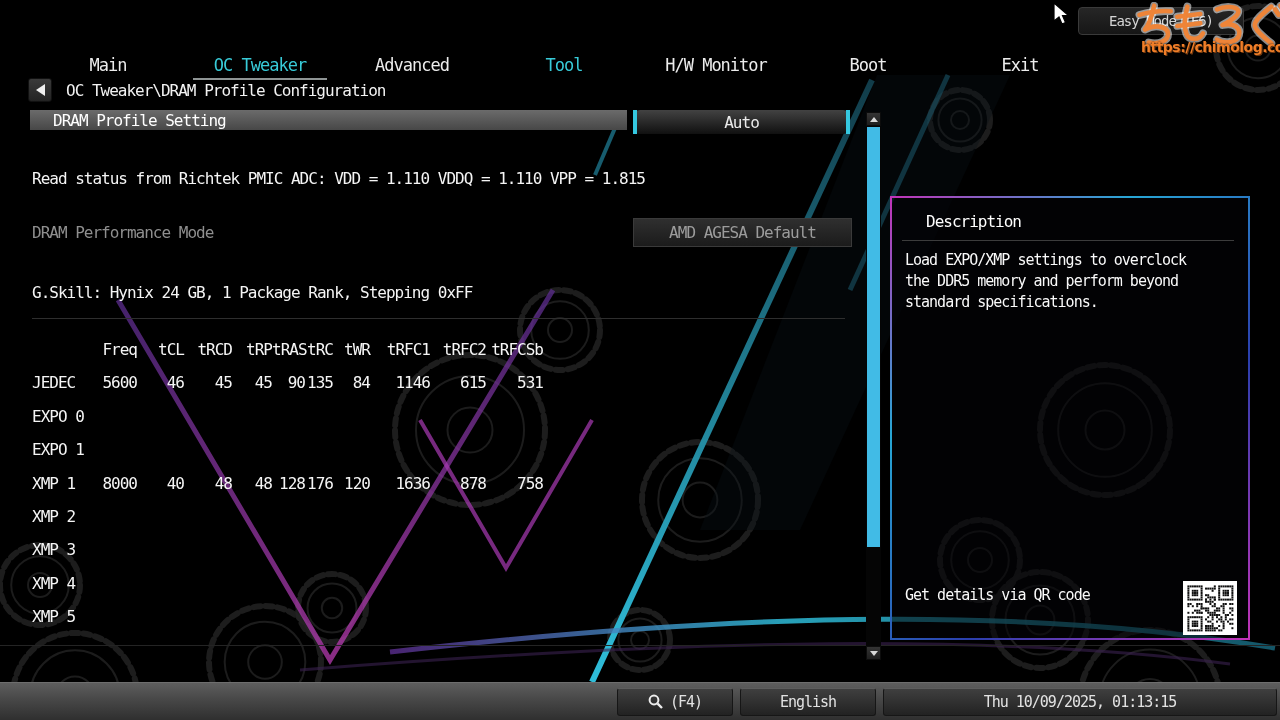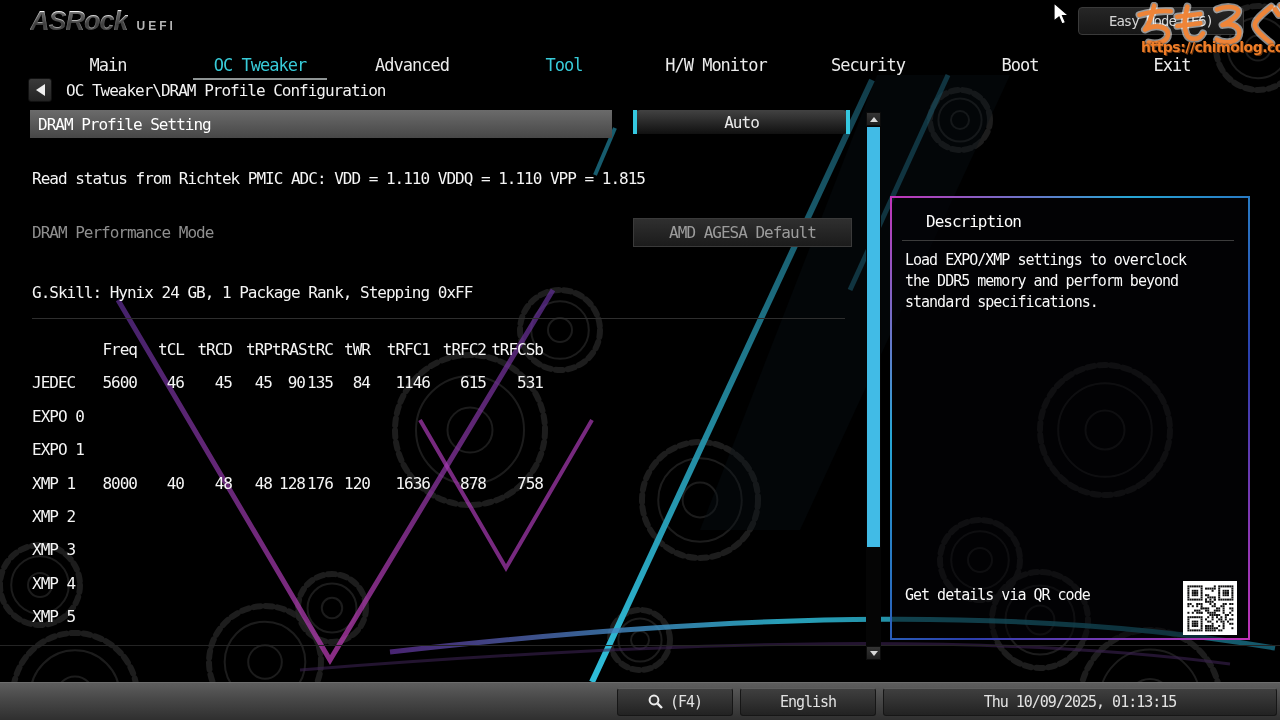--- a/index.html
+++ b/index.html
@@ -26,22 +26,22 @@
   .nav .ul{display:none;height:2px;background:#8e9494;margin:3px auto 0 auto;width:88%;}
 
   
   .backbtn{position:absolute;left:28px;top:78px;width:22px;height:22px;z-index:3;
       background:linear-gradient(180deg,#3a3a3a,#232323);border-radius:3px;border:1px solid #111;
       display:flex;align-items:center;justify-content:center;}
   .backbtn .tri{width:0;height:0;border-top:6px solid transparent;border-bottom:6px solid transparent;border-right:9px solid #efefef;}
   .crumb{position:absolute;left:66px;top:81px;font-size:16px;color:#f2f2f2;z-index:3;}
 
   
-  .sel-row{position:absolute;left:30px;top:110px;width:574px;height:28px;z-index:3;
-      background:linear-gradient(180deg,#6b6b6b,#474747);display:flex;align-items:center;padding-left:8px;font-size:16px;color:#fff;}
+  .sel-row{position:absolute;left:30px;top:110px;width:574px;height:20px;z-index:3;
+      background:linear-gradient(180deg,#6b6b6b,#474747);display:flex;align-items:center;padding-left:23px;font-size:16px;color:#fff;}
   .val-box{position:absolute;left:633px;top:110px;width:217px;height:24px;z-index:3;
       background:linear-gradient(180deg,#424242,#101010);display:flex;align-items:center;justify-content:center;
       font-size:16px;color:#eaeaea;border-radius:7px;}
   .val-box .cap{position:absolute;top:0;width:4px;height:100%;background:#35c8e0;}
   .val-box .cap.l{left:0;} .val-box .cap.r{right:0;}
 
   
   .status-line{position:absolute;left:32px;top:169px;font-size:16px;color:#f5f5f5;z-index:3;}
   .perf-label{position:absolute;left:32px;top:223px;font-size:16px;color:#8f8f8f;z-index:3;}
   .perf-box{position:absolute;left:633px;top:218px;width:217px;height:27px;z-index:3;
@@ -190,35 +190,30 @@
     <polygon points="877,75 1010,75 800,530 700,530" fill="#0a1218" opacity="0.35"></polygon>
     <path d="M118 300 L330 660 L553 290" stroke="url(#gpv)" stroke-width="5" fill="none" opacity="0.75"></path>
     <path d="M420 420 L506 568 L592 420" stroke="#a93bb5" stroke-width="4" fill="none" opacity="0.7"></path>
     <path d="M872 80 L592 682" stroke="url(#gc)" stroke-width="6" fill="none" opacity="0.95"></path>
     <path d="M948 75 L850 290" stroke="#1b5b70" stroke-width="5" fill="none" opacity="0.55"></path>
     <path d="M615 128 L595 175" stroke="#2aa8c8" stroke-width="4" opacity="0.55"></path>
     <path d="M390 652 C760 610 1040 608 1275 648" stroke="url(#gc2)" stroke-width="5" fill="none" opacity="0.8"></path>
     <path d="M300 670 C700 638 1000 634 1230 664" stroke="#3a2150" stroke-width="3" fill="none" opacity="0.6"></path>
   </svg>
 
-  <div class="brand">
-    <span class="brand-main">ASRock</span>
-    <span class="brand-sub">UEFI</span>
-  </div>
   <div class="easy-btn">
     <span>Easy Mode (F6)</span>
   </div>
 
   <div class="nav">
       <div class="tab"><span>Main</span></div>
       <div class="tab active"><span>OC Tweaker</span><div class="ul"></div></div>
       <div class="tab"><span>Advanced</span></div>
       <div class="tab accent"><span>Tool</span></div>
       <div class="tab"><span>H/W Monitor</span></div>
-      <div class="tab"><span>Security</span></div>
       <div class="tab"><span>Boot</span></div>
       <div class="tab"><span>Exit</span></div>
     </div>
 
   <div class="backbtn">
       <span class="tri"></span>
     </div>
   <div class="crumb">OC Tweaker\DRAM Profile Configuration</div>
 
   <div class="sel-row">

